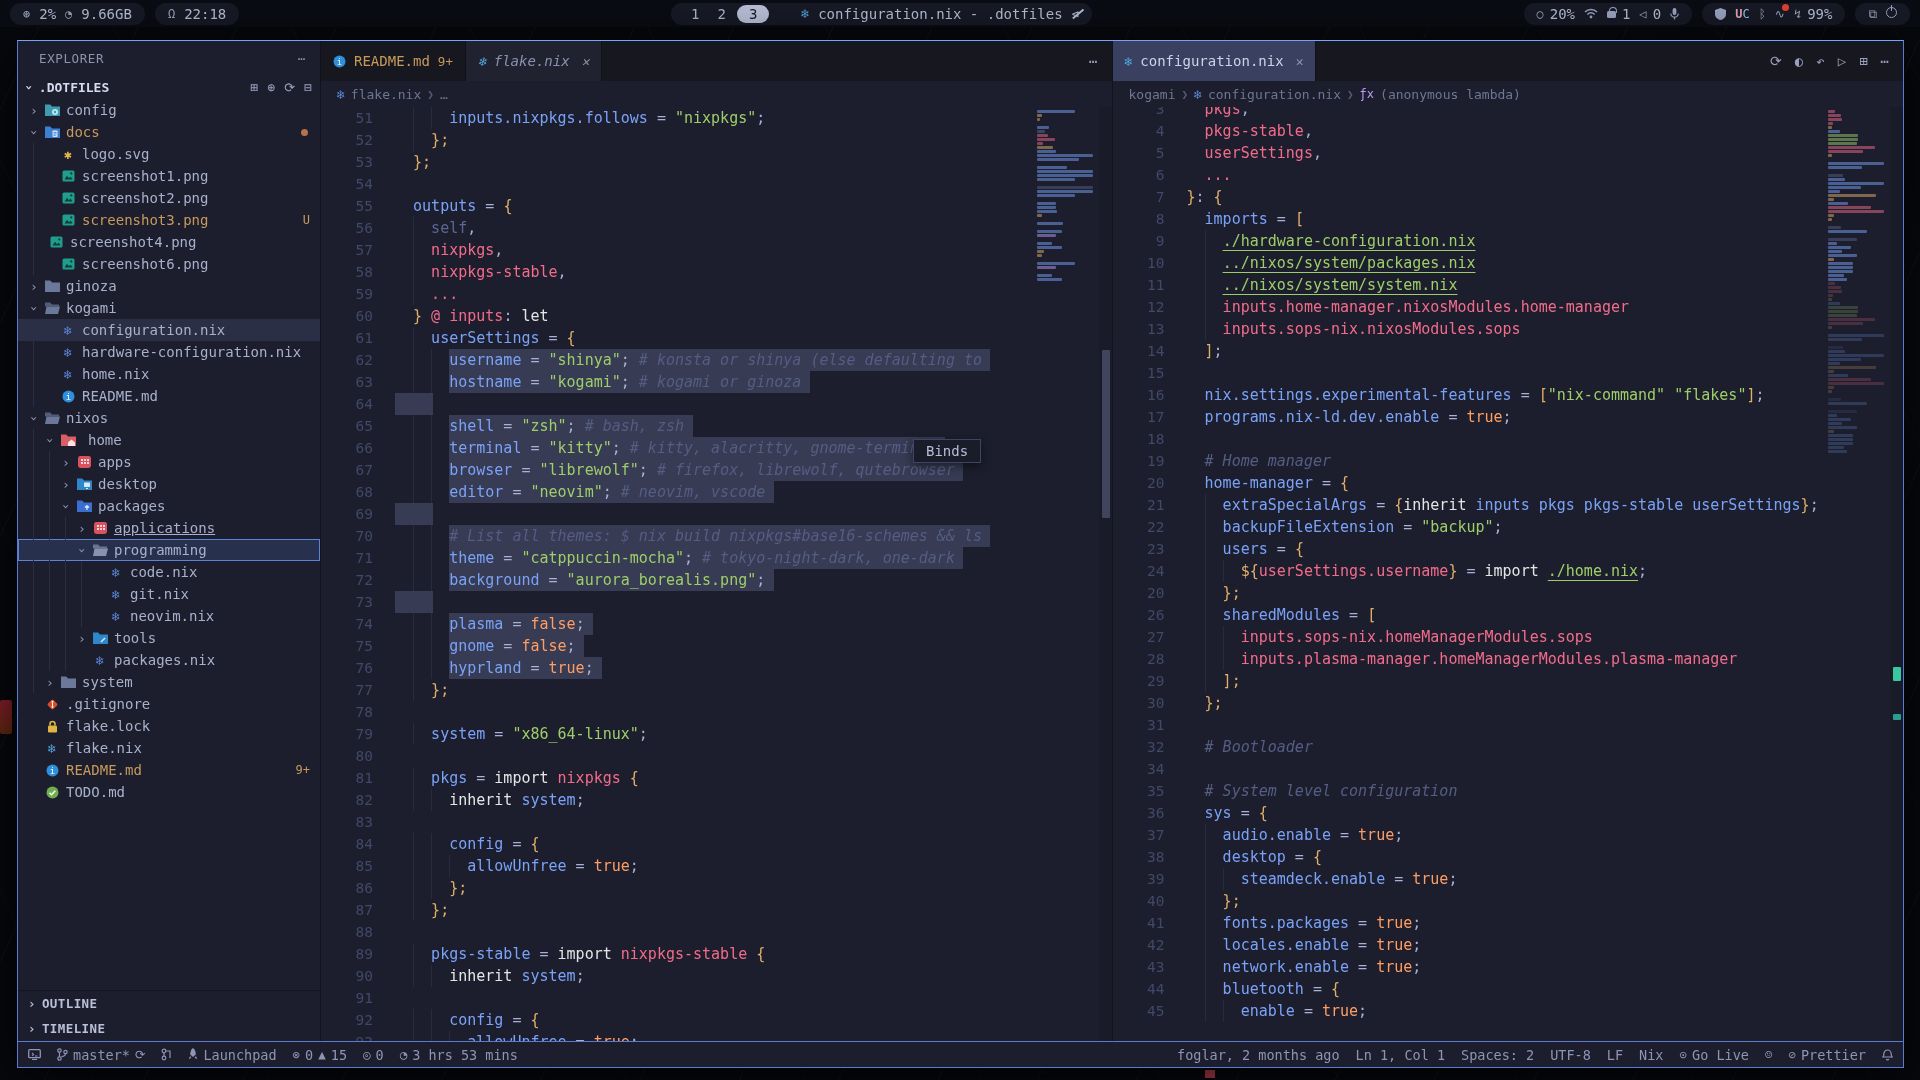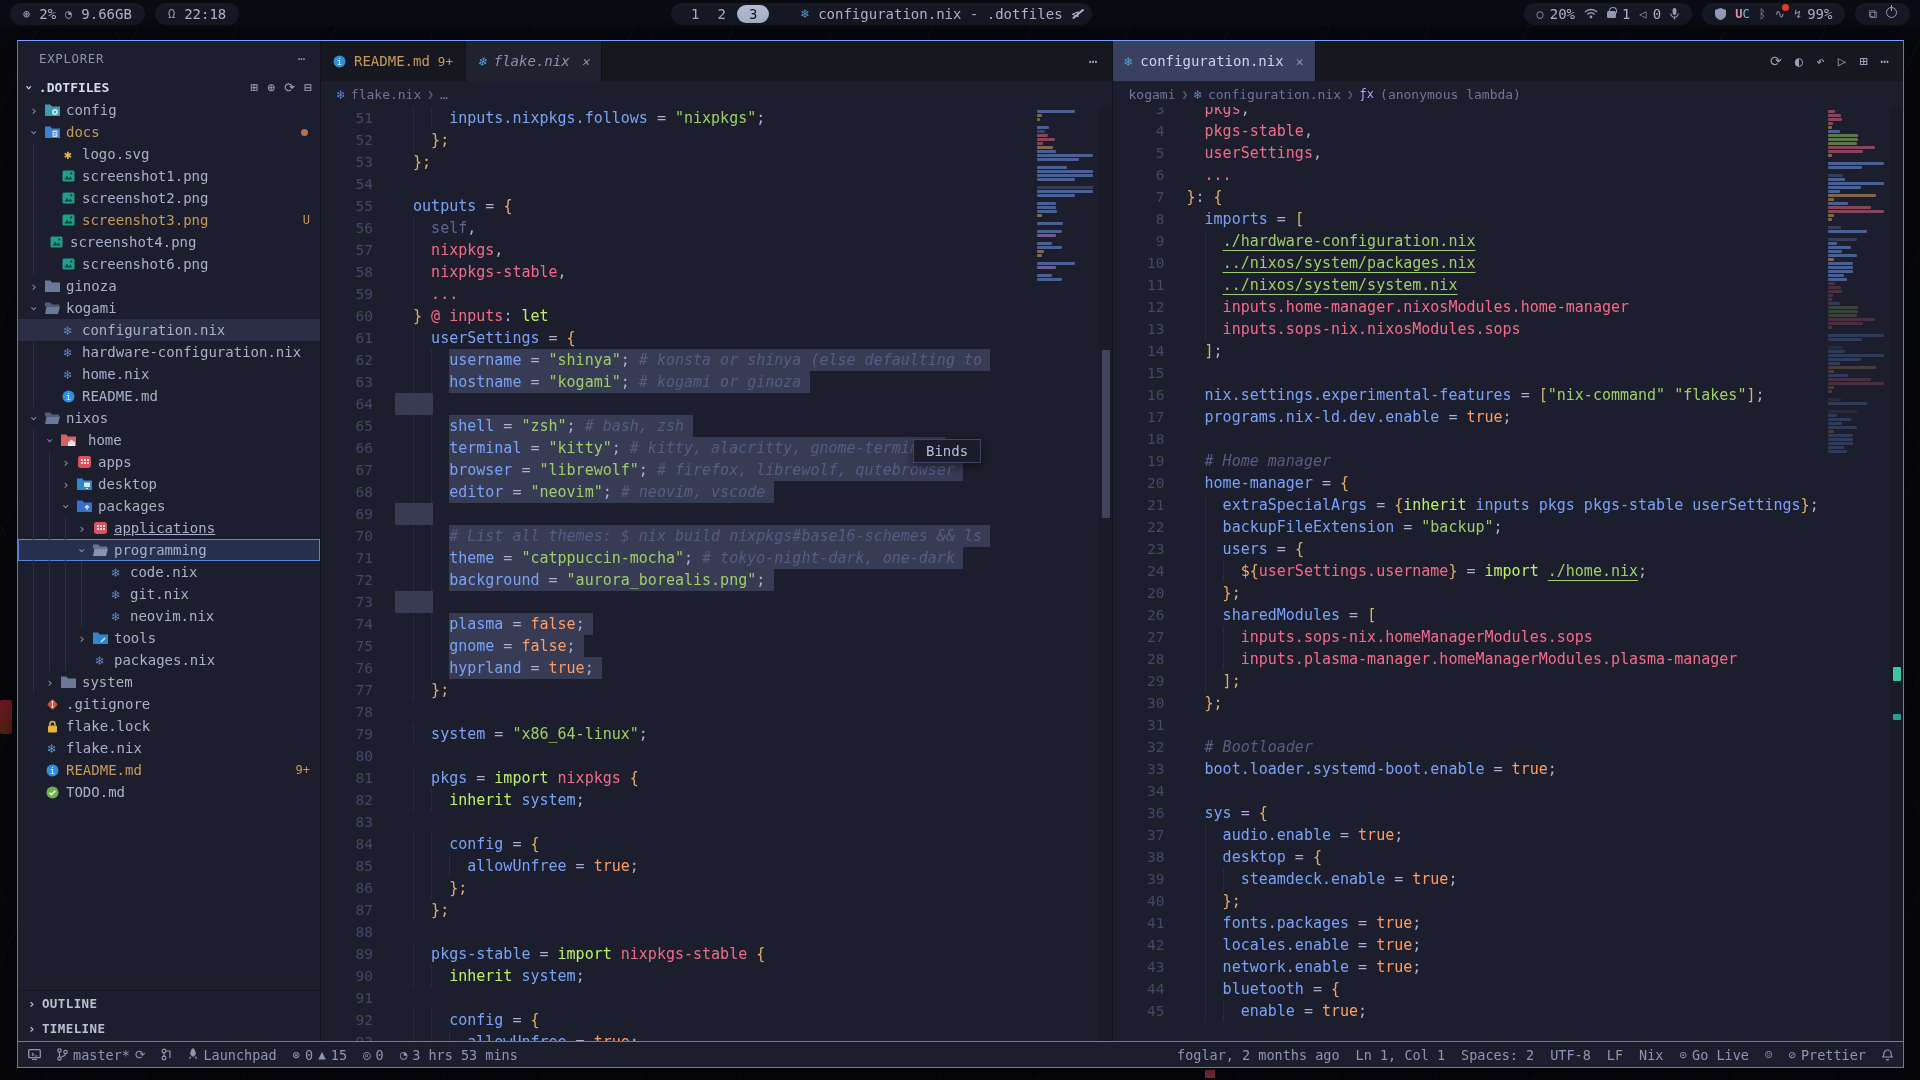--- a/index.html
+++ b/index.html
@@ -82,21 +82,21 @@
   .breadcrumb .bsep{ color:#565d7a; font-size:11px; }
   .bc-ic{ font-size:12px; color:#6d9ae8; }
   .viewport{ flex:1; position:relative; overflow:hidden; }
   .codecol{ position:absolute; inset:0; }
   .code-line{ height:22px; line-height:22px; white-space:pre; font-size:15px; position:relative; }
   .ln{ position:absolute; left:0; width:52px; text-align:right; color:#414868; font-size:14.5px; }
   .lc{ position:absolute; left:74px; top:0; }
   .ig{ position:absolute; top:0; bottom:0; width:1px; background:#272b40; }
   .selbg{ position:absolute; top:0; height:22px; background:rgba(130,142,190,.27); }
   .tk-k{color:#7aa2f7}.tk-s{color:#9ece6a}.tk-p{color:#a9b1d6}.tk-b{color:#e0af68}
-  .tk-m{color:#f26c8a}.tk-v{color:#bef264}.tk-c{color:#555d83;font-style:italic}
+  .tk-m{color:#f26c8a}.tk-v{color:#e5e5e5}.tk-c{color:#555d83;font-style:italic}
   .tk-o{color:#ff9e64}.tk-d{color:#5d6690}
   .tk-u{color:#9ece6a;text-decoration:underline;text-underline-offset:4px;}
   .minimap{ position:absolute; top:0; right:13px; width:66px; bottom:0; background:#1c1e2d; padding-top:3px; }
   .mm-bar{ height:3px; margin:0 0 1px 4px; border-radius:1px; }
   .scrolltrack{ position:absolute; top:0; right:0; width:13px; bottom:0; background:#191b28; }
   .rmark{ position:absolute; right:2px; width:8px; border-radius:1px; }
   .popup{ position:absolute; background:#1a1c2a; border:1px solid #3d4466; color:#b6bdd8;
     font-size:14px; padding:3px 12px; box-shadow:0 3px 10px rgba(0,0,0,.5); z-index:5; }
   
   .statusbar{ height:26px; background:#1c1e2d; border-top:1px solid #5a7bd0; display:flex;
@@ -804,22 +804,22 @@
             <div class="code-line"><i class="ig" style="left:92.03999999999999px"></i><span class="ln">23</span><span class="lc"><span class="tk-k">    users</span><span class="tk-p"> = </span><span class="tk-b">{</span></span></div>
             <div class="code-line"><i class="ig" style="left:92.03999999999999px"></i><i class="ig" style="left:110.08px"></i><span class="ln">24</span><span class="lc"><span class="tk-p">      </span><span class="tk-b">${</span><span class="tk-m">userSettings.username</span><span class="tk-b">}</span><span class="tk-p"> = </span><span class="tk-v">import </span><span class="tk-u">./home.nix</span><span class="tk-p">;</span></span></div>
             <div class="code-line"><i class="ig" style="left:92.03999999999999px"></i><span class="ln">20</span><span class="lc"><span class="tk-b">    };</span></span></div>
             <div class="code-line"><i class="ig" style="left:92.03999999999999px"></i><span class="ln">26</span><span class="lc"><span class="tk-k">    sharedModules</span><span class="tk-p"> = </span><span class="tk-b">[</span></span></div>
             <div class="code-line"><i class="ig" style="left:92.03999999999999px"></i><i class="ig" style="left:110.08px"></i><span class="ln">27</span><span class="lc"><span class="tk-m">      inputs.sops-nix.homeManagerModules.sops</span></span></div>
             <div class="code-line"><i class="ig" style="left:92.03999999999999px"></i><i class="ig" style="left:110.08px"></i><span class="ln">28</span><span class="lc"><span class="tk-m">      inputs.plasma-manager.homeManagerModules.plasma-manager</span></span></div>
             <div class="code-line"><i class="ig" style="left:92.03999999999999px"></i><span class="ln">29</span><span class="lc"><span class="tk-b">    ];</span></span></div>
             <div class="code-line"><span class="ln">30</span><span class="lc"><span class="tk-b">  };</span></span></div>
             <div class="code-line"><span class="ln">31</span><span class="lc"></span></div>
             <div class="code-line"><span class="ln">32</span><span class="lc"><span class="tk-c">  # Bootloader</span></span></div>
-            <div class="code-line"><span class="ln">33</span><span class="lc"><span class="tk-k">  boot.loader.systemd-boot.enable</span><span class="tk-p"> = </span><span class="tk-o">true</span><span class="tk-p">;</span></span></div>
             <div class="code-line"><span class="ln">34</span><span class="lc"></span></div>
+            <div class="code-line"><span class="ln">35</span><span class="lc"><span class="tk-c">  # System level configuration</span></span></div>
             <div class="code-line"><span class="ln">36</span><span class="lc"><span class="tk-k">  sys</span><span class="tk-p"> = </span><span class="tk-b">{</span></span></div>
             <div class="code-line"><i class="ig" style="left:92.03999999999999px"></i><span class="ln">37</span><span class="lc"><span class="tk-k">    audio.enable</span><span class="tk-p"> = </span><span class="tk-o">true</span><span class="tk-p">;</span></span></div>
             <div class="code-line"><i class="ig" style="left:92.03999999999999px"></i><span class="ln">38</span><span class="lc"><span class="tk-k">    desktop</span><span class="tk-p"> = </span><span class="tk-b">{</span></span></div>
             <div class="code-line"><i class="ig" style="left:92.03999999999999px"></i><i class="ig" style="left:110.08px"></i><span class="ln">39</span><span class="lc"><span class="tk-k">      steamdeck.enable</span><span class="tk-p"> = </span><span class="tk-o">true</span><span class="tk-p">;</span></span></div>
             <div class="code-line"><i class="ig" style="left:92.03999999999999px"></i><span class="ln">40</span><span class="lc"><span class="tk-b">    };</span></span></div>
             <div class="code-line"><i class="ig" style="left:92.03999999999999px"></i><span class="ln">41</span><span class="lc"><span class="tk-k">    fonts.packages</span><span class="tk-p"> = </span><span class="tk-o">true</span><span class="tk-p">;</span></span></div>
             <div class="code-line"><i class="ig" style="left:92.03999999999999px"></i><span class="ln">42</span><span class="lc"><span class="tk-k">    locales.enable</span><span class="tk-p"> = </span><span class="tk-o">true</span><span class="tk-p">;</span></span></div>
             <div class="code-line"><i class="ig" style="left:92.03999999999999px"></i><span class="ln">43</span><span class="lc"><span class="tk-k">    network.enable</span><span class="tk-p"> = </span><span class="tk-o">true</span><span class="tk-p">;</span></span></div>
             <div class="code-line"><i class="ig" style="left:92.03999999999999px"></i><span class="ln">44</span><span class="lc"><span class="tk-k">    bluetooth</span><span class="tk-p"> = </span><span class="tk-b">{</span></span></div>
             <div class="code-line"><i class="ig" style="left:92.03999999999999px"></i><i class="ig" style="left:110.08px"></i><span class="ln">45</span><span class="lc"><span class="tk-k">      enable</span><span class="tk-p"> = </span><span class="tk-o">true</span><span class="tk-p">;</span></span></div>

